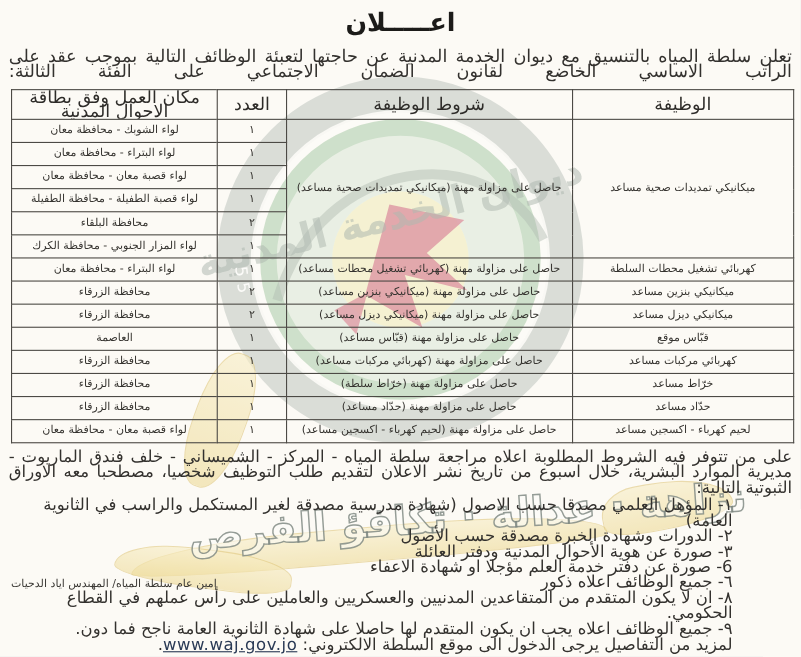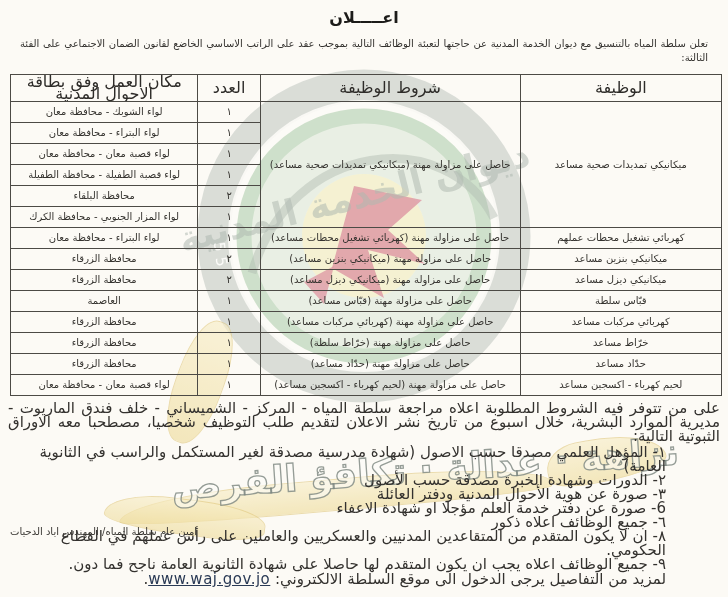--- a/index.html
+++ b/index.html
@@ -19,23 +19,23 @@
           border-radius:50% 50% 40% 60% / 80% 60% 40% 40%;}
   .ribbon-side{left:176px;top:318px;width:46px;height:126px;transform:rotate(20deg);
           border-radius:45%;}
   .slogan{position:absolute;left:142px;top:448px;width:566px;z-index:0;
           transform:rotate(-4deg);direction:rtl;text-align:center;
           font-size:37px;font-weight:bold;letter-spacing:2px;
           color:rgba(252,252,248,.55);-webkit-text-stroke:1.3px rgba(122,132,126,.8);
           pointer-events:none;}
   
   .content{position:relative;z-index:1;}
-  .title{margin:8px 0 4px;text-align:center;font-size:16px;font-weight:bold;
+  .title{margin:8px 0 4px;text-align:center;font-size:23px;font-weight:bold;
          letter-spacing:1px;color:#1c1b19;}
-  .intro{margin:10px 20px 9px;font-size:10px;line-height:14px;
+  .intro{margin:10px 8px 9px;font-size:16px;line-height:14px;
          text-align:justify;text-align-last:justify;color:#33312e;}
   table.jobs{border-collapse:collapse;margin:0 6px;width:712px;table-layout:fixed;
          background:transparent;}
   table.jobs th,table.jobs td{border:1px solid #4c4a45;padding:1px 3px;
          text-align:center;vertical-align:middle;background:transparent;
          font-size:10px;line-height:12px;color:#35332f;overflow:hidden;}
   table.jobs th{font-size:16px;font-weight:normal;height:24px;color:#2e2c29;}
   table.jobs tr{height:21px;}
   col.c-pos{width:200px;} col.c-req{width:258px;} col.c-num{width:62px;} col.c-loc{width:186px;}
   
@@ -115,39 +115,39 @@
       </tr>
       <tr>
         <td>٢</td>
         <td>محافظة البلقاء</td>
       </tr>
       <tr>
         <td>١</td>
         <td>لواء المزار الجنوبي - محافظة الكرك</td>
       </tr>
       <tr>
-        <td>كهربائي تشغيل محطات عملهم</td>
+        <td>كهربائي تشغيل محطات السلطة</td>
         <td>حاصل على مزاولة مهنة (كهربائي تشغيل محطات مساعد)</td>
         <td>١</td>
         <td>لواء البتراء - محافظة معان</td>
       </tr>
       <tr>
         <td>ميكانيكي بنزين مساعد</td>
         <td>حاصل على مزاولة مهنة (ميكانيكي بنزين مساعد)</td>
         <td>٢</td>
         <td>محافظة الزرقاء</td>
       </tr>
       <tr>
         <td>ميكانيكي ديزل مساعد</td>
         <td>حاصل على مزاولة مهنة (ميكانيكي ديزل مساعد)</td>
         <td>٢</td>
         <td>محافظة الزرقاء</td>
       </tr>
       <tr>
-        <td>قبّاس سلطة</td>
+        <td>قبّاس موقع</td>
         <td>حاصل على مزاولة مهنة (قبّاس مساعد)</td>
         <td>١</td>
         <td>العاصمة</td>
       </tr>
       <tr>
         <td>كهربائي مركبات مساعد</td>
         <td>حاصل على مزاولة مهنة (كهربائي مركبات مساعد)</td>
         <td>١</td>
         <td>محافظة الزرقاء</td>
       </tr>

